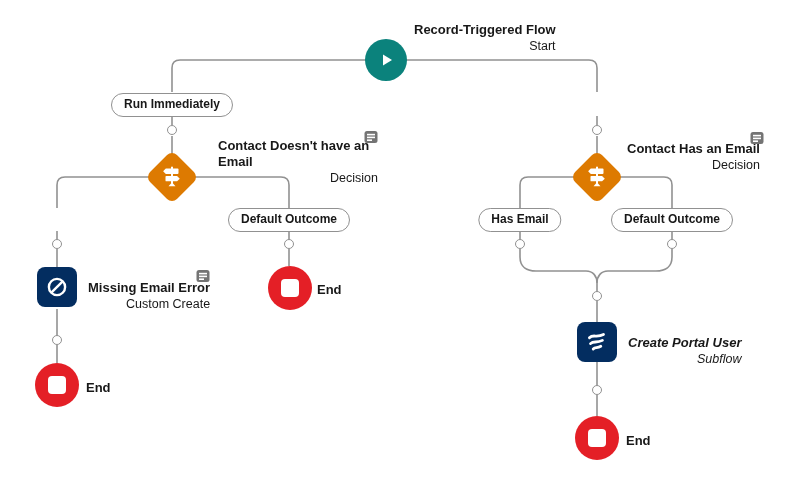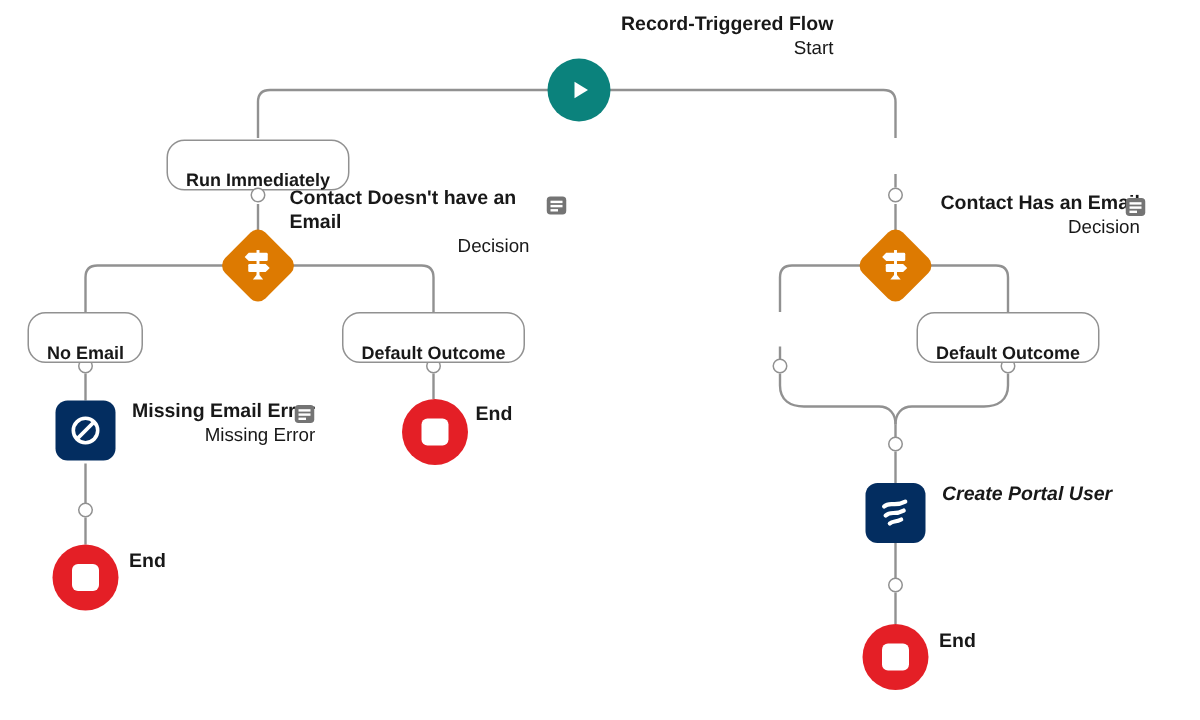--- a/index.html
+++ b/index.html
@@ -6,21 +6,21 @@
   .canvas{
     position:relative;width:800px;height:480px;background:#fff;overflow:hidden;
     font-family:"Liberation Sans",sans-serif;color:var(--text,#181818);
   }
   .wires{position:absolute;left:0;top:0;width:800px;height:480px;}
   .wires path{stroke:var(--wire,#919191);stroke-width:1.6;fill:none;}
 
   .pill{
     position:absolute;transform:translateX(-50%);
     height:24px;line-height:21px;box-sizing:border-box;
-    padding:16px 12px;border:1px solid var(--wire,#919191);border-radius:12px;
+    padding:0 12px;border:1px solid var(--wire,#919191);border-radius:12px;
     background:#fff;font-weight:700;font-size:12px;white-space:nowrap;
   }
   .dot{
     position:absolute;width:10px;height:10px;box-sizing:border-box;
     border:1.5px solid var(--wire,#919191);border-radius:50%;background:#fff;
     transform:translate(-50%,-50%);
   }
   .start-circle{
     position:absolute;left:365px;top:39px;width:42px;height:42px;border-radius:50%;
     background:var(--teal,#0b827c);display:flex;align-items:center;justify-content:center;
@@ -33,21 +33,21 @@
   .diamond-icon{position:absolute;transform:translate(-50%,-50%);}
   .sq-node{
     position:absolute;width:40px;height:40px;border-radius:8px;
     background:var(--navy,#032d60);display:flex;align-items:center;justify-content:center;
   }
   .end-node{
     position:absolute;width:44px;height:44px;border-radius:50%;
     background:var(--red,#e41f26);display:flex;align-items:center;justify-content:center;
   }
   .end-inner{width:18px;height:18px;background:#fff;border-radius:4px;}
-  .node-label{position:absolute;}
+  .node-label{position:absolute;margin-top:14px;}
   .nl-title{font-weight:700;font-size:13px;line-height:16px;}
   .nl-sub{font-weight:400;font-size:12.5px;line-height:16px;text-align:right;}
   .doc-icon{position:absolute;width:14px;height:14px;}
 </style>
 </head>
 <body>
 
 <div class="canvas">
 
   <svg class="wires" viewBox="0 0 800 480">
@@ -99,43 +99,42 @@
   <div class="dot" style="left:597px;top:296px;"></div>
   <div class="dot" style="left:597px;top:390px;"></div>
 
   <div class="diamond" style="left:172px;top:177px;"></div>
   <svg class="diamond-icon" style="left:172px;top:177px;" width="26" height="26" viewBox="0 0 24 24">
     <rect x="11.1" y="2.5" width="1.8" height="15.5" fill="#fff"></rect>
     <path d="M6.3 4.2 L3.8 6.7 L6.3 9.2 H17.2 Q18 9.2 18 8.4 V5 Q18 4.2 17.2 4.2 Z" fill="#fff"></path>
     <path d="M6.8 11 Q6 11 6 11.8 V15.2 Q6 16 6.8 16 H16.7 L19.2 13.5 L16.7 11 Z" fill="#fff"></path>
     <path d="M12 16.8 L8.8 20.6 H15.2 Z" fill="#fff"></path>
   </svg>
-  <div class="node-label" style="left:193px;top:124px;width:160px;">
+  <div class="node-label" style="left:218px;top:124px;width:160px;">
     <div class="nl-title">Contact Doesn't have an Email</div>
     <div class="nl-sub">Decision</div>
   </div>
   <svg class="doc-icon" style="left:364px;top:130px;" viewBox="0 0 14 14">
     <rect x="0.5" y="1" width="13" height="12" rx="2.5" fill="#747474"></rect>
     <rect x="3" y="3.8" width="8" height="1.6" fill="#fff"></rect>
     <rect x="3" y="6.6" width="8" height="1.6" fill="#fff"></rect>
     <rect x="3" y="9.4" width="5" height="1.6" fill="#fff"></rect>
   </svg>
 
-  <div class="pill" style="left:57px;top:208px;">No Email</div>
   <div class="pill" style="left:289px;top:208px;">Default Outcome</div>
 
   <div class="sq-node" style="left:37px;top:267px;">
     <svg width="26" height="26" viewBox="0 0 24 24">
       <circle cx="12" cy="12" r="7.5" stroke="#fff" stroke-width="2.2" fill="none"></circle>
       <line x1="7" y1="17" x2="17" y2="7" stroke="#fff" stroke-width="2.2"></line>
     </svg>
   </div>
   <div class="node-label" style="left:88px;top:266px;">
     <div class="nl-title">Missing Email Error</div>
-    <div class="nl-sub">Missing Error</div>
+    <div class="nl-sub">Custom Create</div>
   </div>
   <svg class="doc-icon" style="left:196px;top:269px;" viewBox="0 0 14 14">
     <rect x="0.5" y="1" width="13" height="12" rx="2.5" fill="#747474"></rect>
     <rect x="3" y="3.8" width="8" height="1.6" fill="#fff"></rect>
     <rect x="3" y="6.6" width="8" height="1.6" fill="#fff"></rect>
     <rect x="3" y="9.4" width="5" height="1.6" fill="#fff"></rect>
   </svg>
 
   <div class="end-node" style="left:35px;top:363px;">
       <div class="end-inner"></div>
@@ -162,31 +161,33 @@
     <div class="nl-title">Contact Has an Email</div>
     <div class="nl-sub">Decision</div>
   </div>
   <svg class="doc-icon" style="left:750px;top:131px;" viewBox="0 0 14 14">
     <rect x="0.5" y="1" width="13" height="12" rx="2.5" fill="#747474"></rect>
     <rect x="3" y="3.8" width="8" height="1.6" fill="#fff"></rect>
     <rect x="3" y="6.6" width="8" height="1.6" fill="#fff"></rect>
     <rect x="3" y="9.4" width="5" height="1.6" fill="#fff"></rect>
   </svg>
 
+  <div class="pill" style="left:520px;top:208px;">Has Email</div>
   <div class="pill" style="left:672px;top:208px;">Default Outcome</div>
 
   <div class="sq-node" style="left:577px;top:322px;">
     <svg width="26" height="26" viewBox="0 0 24 24">
       <path d="M5 8 C8.5 4.5 11.5 8.5 18 5" stroke="#fff" stroke-width="2.6" fill="none" stroke-linecap="round"></path>
       <path d="M6 13.5 C9 10.5 11.5 13.5 17 10.5" stroke="#fff" stroke-width="2.6" fill="none" stroke-linecap="round"></path>
       <path d="M8.5 18.5 C10.5 16.5 12 18 15.5 16" stroke="#fff" stroke-width="2.6" fill="none" stroke-linecap="round"></path>
     </svg>
   </div>
   <div class="node-label" style="left:628px;top:321px;font-style:italic;">
     <div class="nl-title">Create Portal User</div>
+    <div class="nl-sub">Subflow</div>
   </div>
 
   <div class="end-node" style="left:575px;top:416px;">
       <div class="end-inner"></div>
     </div>
   <div class="node-label" style="left:626px;top:419px;">
     <div class="nl-title">End</div>
   </div>
 
 </div>

